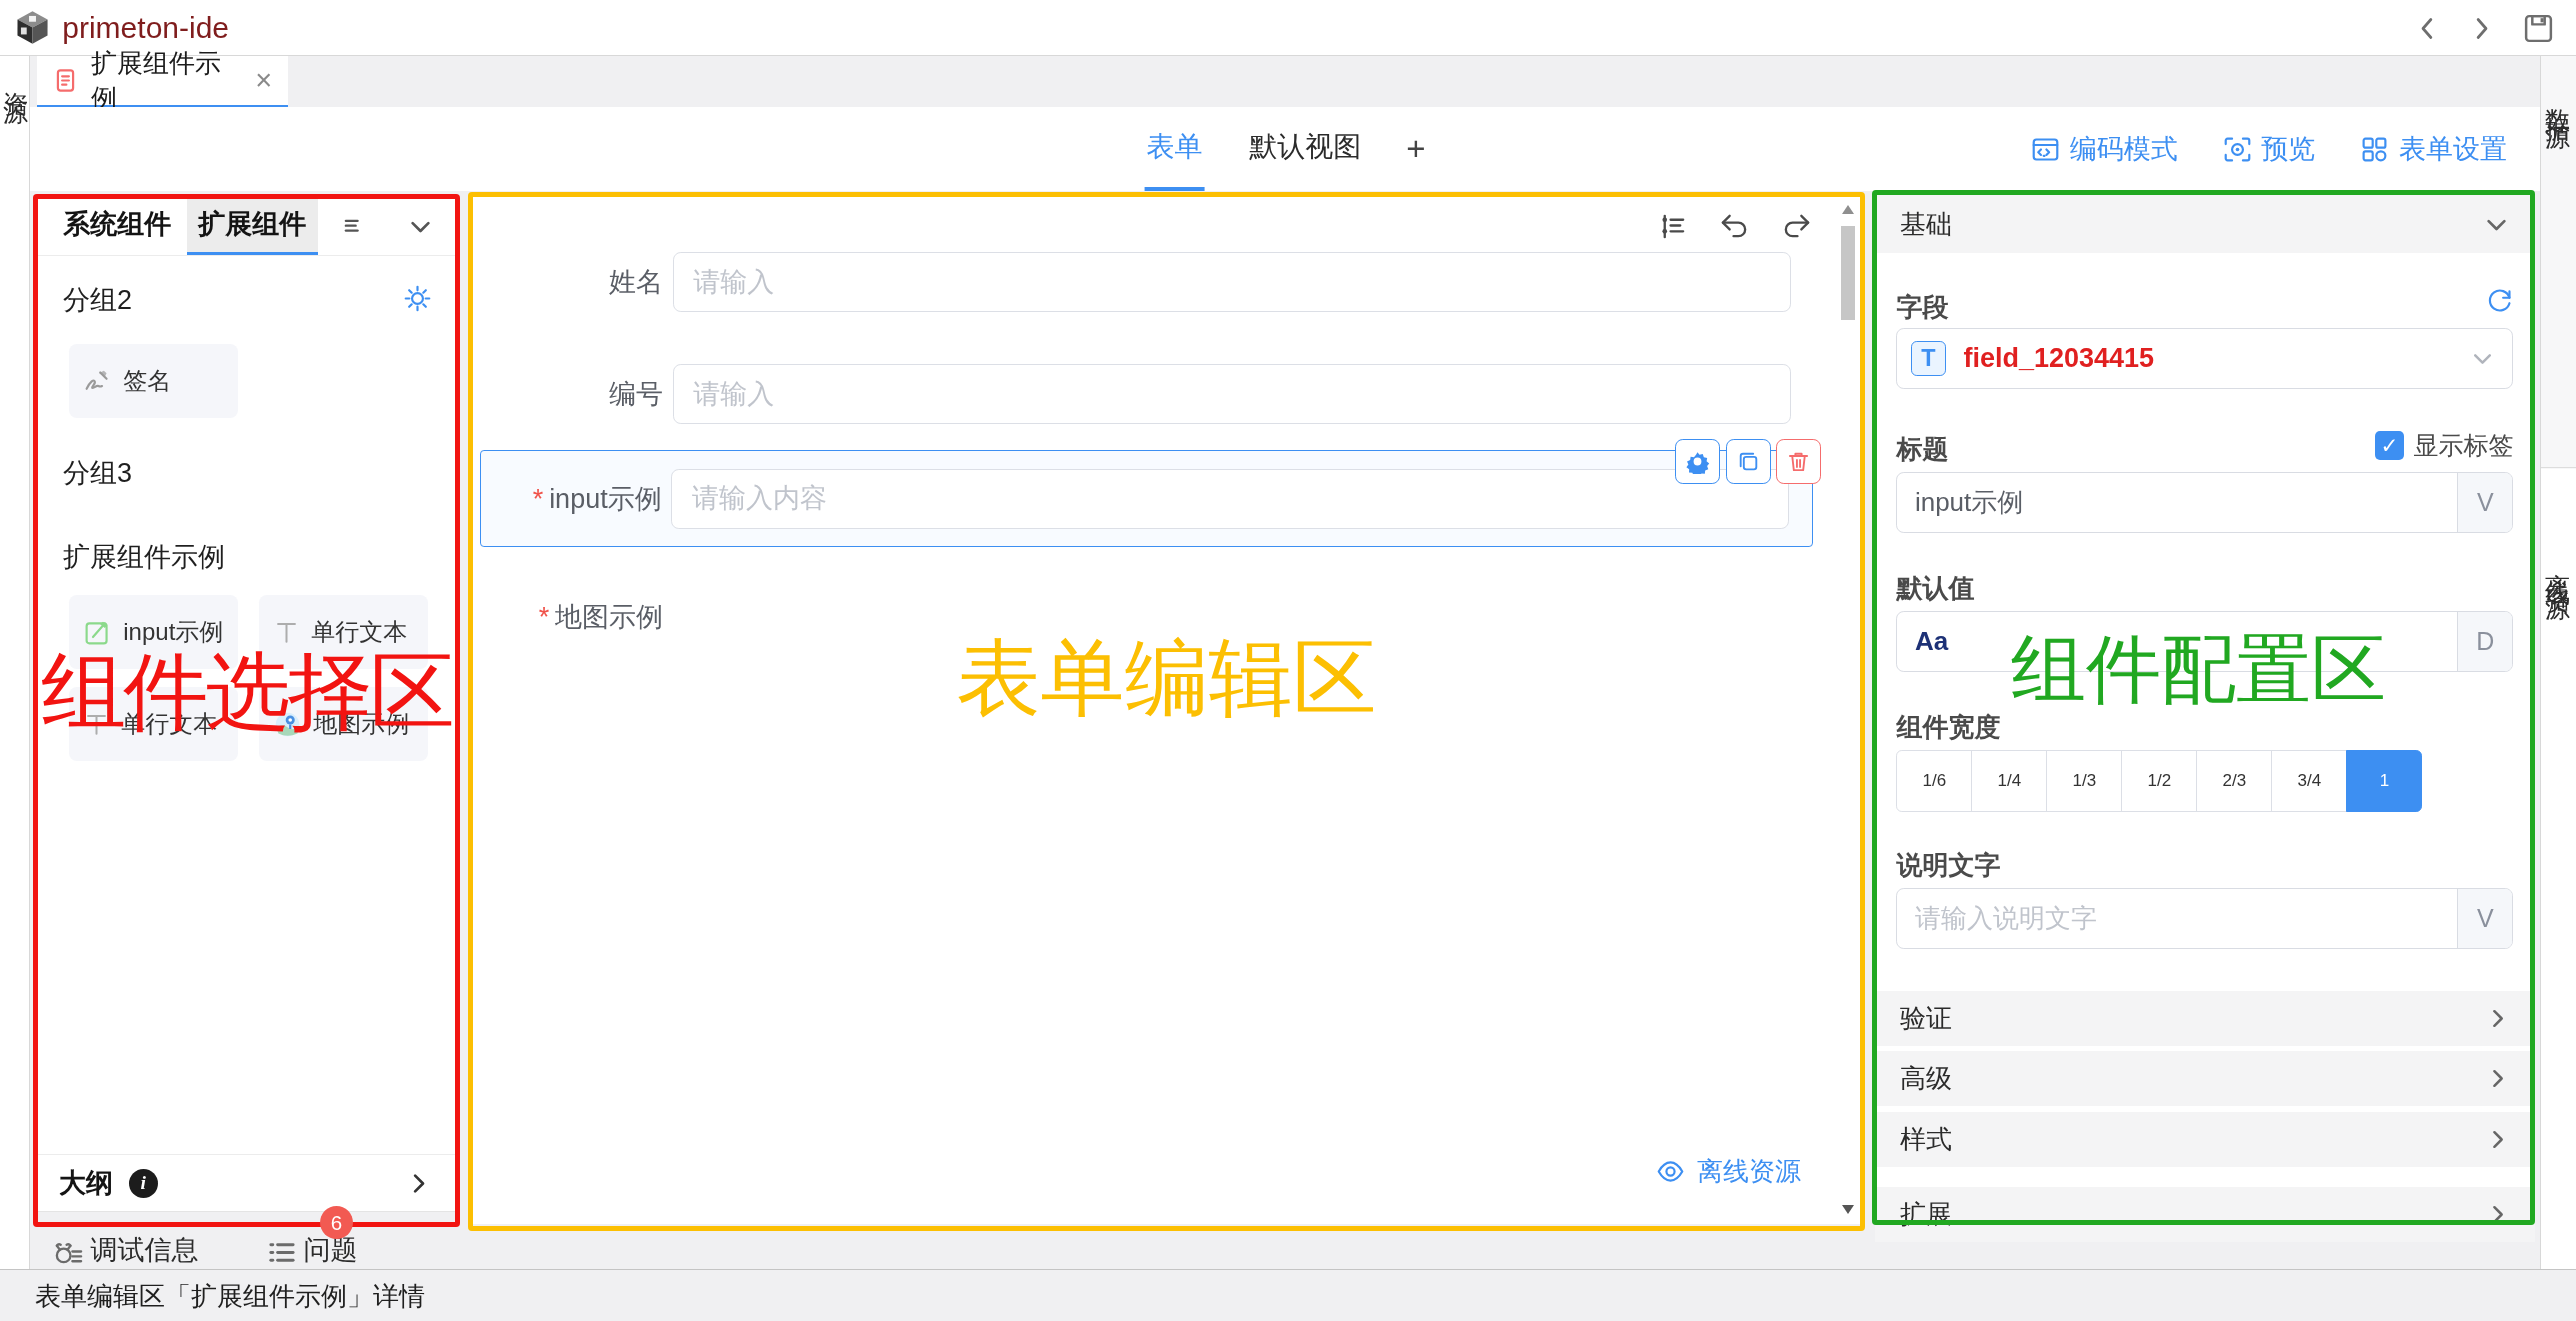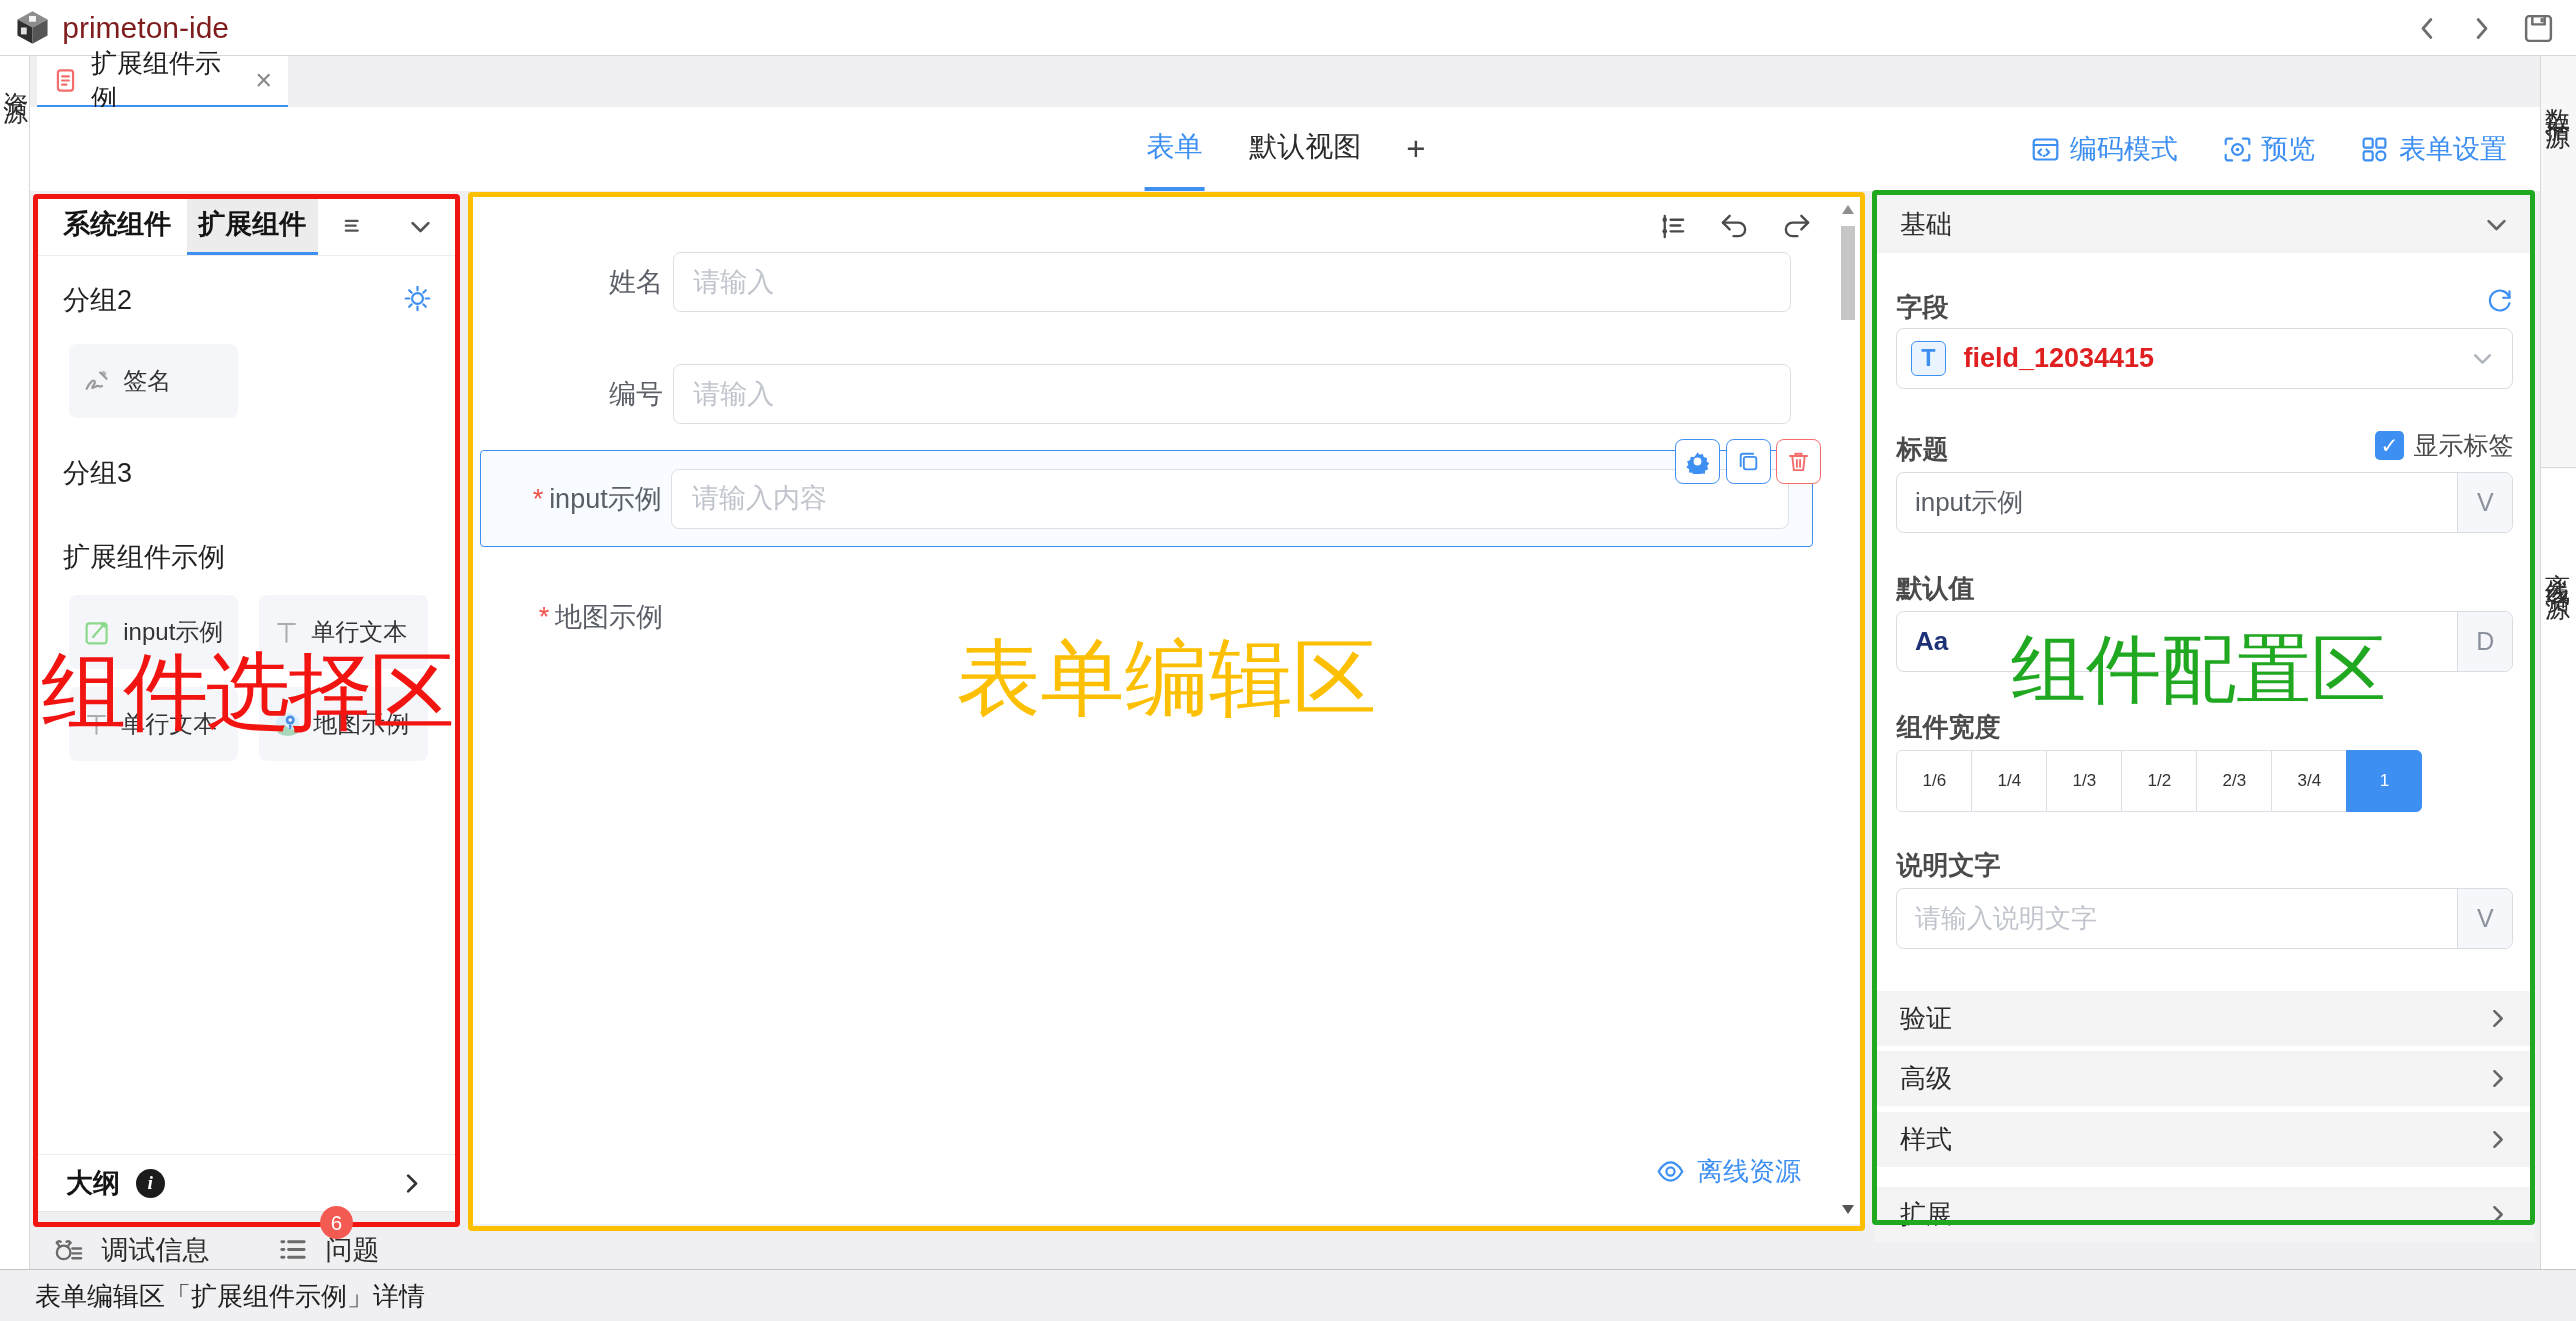--- a/index.html
+++ b/index.html
@@ -46,21 +46,21 @@
   
   .palette{left:33px;top:195px;width:425px;height:1017px;background:#fff;border:1px solid #e4e4e4;}
   .palette-tabs{height:60px;border-bottom:1px solid #ececec;display:flex;align-items:stretch;padding-left:23.4px;position:relative;}
   .ptab{display:flex;align-items:center;font-size:27px;font-weight:700;color:#141414;padding:0 5.8px;margin-right:9.7px;border-bottom:3.9px solid transparent;}
   .ptab.active{background:#ececec;padding:0 11.7px;border-bottom-color:#3d8ff2;}
   .ptab-menu{display:flex;align-items:center;margin-left:13.6px;color:#555;}
   .ptab-collapse{position:absolute;right:23.4px;top:0;height:60px;display:flex;align-items:center;color:#555;}
   .pgroup-title{position:absolute;left:29px;font-size:27px;color:#1f1f1f;}
   .pgear{position:absolute;right:25px;color:#3d8ff2;}
   .pcard{position:absolute;width:169px;height:74px;background:#f5f6fa;border-radius:7.8px;display:flex;align-items:center;gap:11.7px;padding:0 13.6px;font-size:24px;color:#333;}
-  .palette-footer{position:absolute;left:0;bottom:0;width:100%;height:57px;border-top:1px solid #ececec;display:flex;align-items:center;padding:0 32px;background:#fff;}
+  .palette-footer{position:absolute;left:0;bottom:0;width:100%;height:57px;border-top:1px solid #ececec;display:flex;align-items:center;padding:0 25px;background:#fff;}
   .outline-label{font-size:27px;font-weight:700;color:#141414;}
   .info-dot{width:29px;height:29px;border-radius:50%;background:#1c1c1c;color:#fff;display:flex;align-items:center;justify-content:center;font-size:19.5px;font-style:italic;font-weight:700;margin-left:15.6px;font-family:"Liberation Serif","DejaVu Serif",serif;}
   .palette-footer .chev{margin-left:auto;color:#333;}
 
   
   .canvas{left:470px;top:195px;width:1393px;height:1029px;background:#fff;}
   .canvas-toolbar{position:absolute;top:15.6px;right:51px;display:flex;gap:31px;color:#4a4a4a;}
   .frow{position:absolute;display:flex;align-items:center;}
   .flabel-cell{width:193px;text-align:right;font-size:27px;color:#5a5e66;margin-right:9.7px;white-space:nowrap;}
   .req{color:#f0524a;margin-right:5.8px;}
@@ -96,21 +96,21 @@
   .defval{font-weight:700;color:#1d3176 !important;}
   .seg-group{position:absolute;left:21.4px;display:flex;}
   .seg{width:76px;height:62px;background:#fff;border:1px solid #dcdfe6;margin-left:-1px;display:flex;align-items:center;justify-content:center;font-size:17px;color:#333;}
   .seg:first-child{border-radius:5.8px 0 0 5.8px;margin-left:0;}
   .seg.active{background:#3d8ff2;border-color:#3d8ff2;color:#fff;border-radius:0 5.8px 5.8px 0;}
   .collapse-row{position:absolute;left:0;width:660px;height:55px;background:#f4f4f5;display:flex;align-items:center;padding:0 25px;font-size:26px;color:#2b2b2b;}
   .collapse-row .chev{margin-left:auto;color:#666;}
 
   
   .bottombar{left:30px;top:1230px;width:2510px;height:39px;display:flex;align-items:center;padding-left:23.4px;gap:68px;}
-  .bbar-item{display:flex;align-items:center;gap:17px;font-size:27px;color:#2b2b2b;}
+  .bbar-item{display:flex;align-items:flex-end;gap:6px;font-size:27px;color:#2b2b2b;}
   .bbar-item .bic{color:#6b6b6b;}
   .badge{left:320px;top:1206px;width:33px;height:33px;border-radius:50%;background:#f25a52;color:#fff;font-size:20.5px;display:flex;align-items:center;justify-content:center;z-index:5;}
   .statusbar{left:0;top:1269px;width:2576px;height:53px;background:#f0f0f2;border-top:1px solid #c4c4c4;display:flex;align-items:center;padding-left:35px;font-size:26px;color:#1f1f1f;}
 
   
   .ann{pointer-events:none;z-index:40;}
   .ann-box{position:absolute;border-style:solid;border-width:5.8px;border-radius:3.9px;}
   .ann-box.r{left:33px;top:194px;width:427px;height:1033px;border-color:#f21411;}
   .ann-box.y{left:468px;top:192px;width:1397px;height:1039px;border-color:#fcbf02;}
   .ann-box.g{left:1872px;top:190px;width:663px;height:1035px;border-color:#21a821;}

